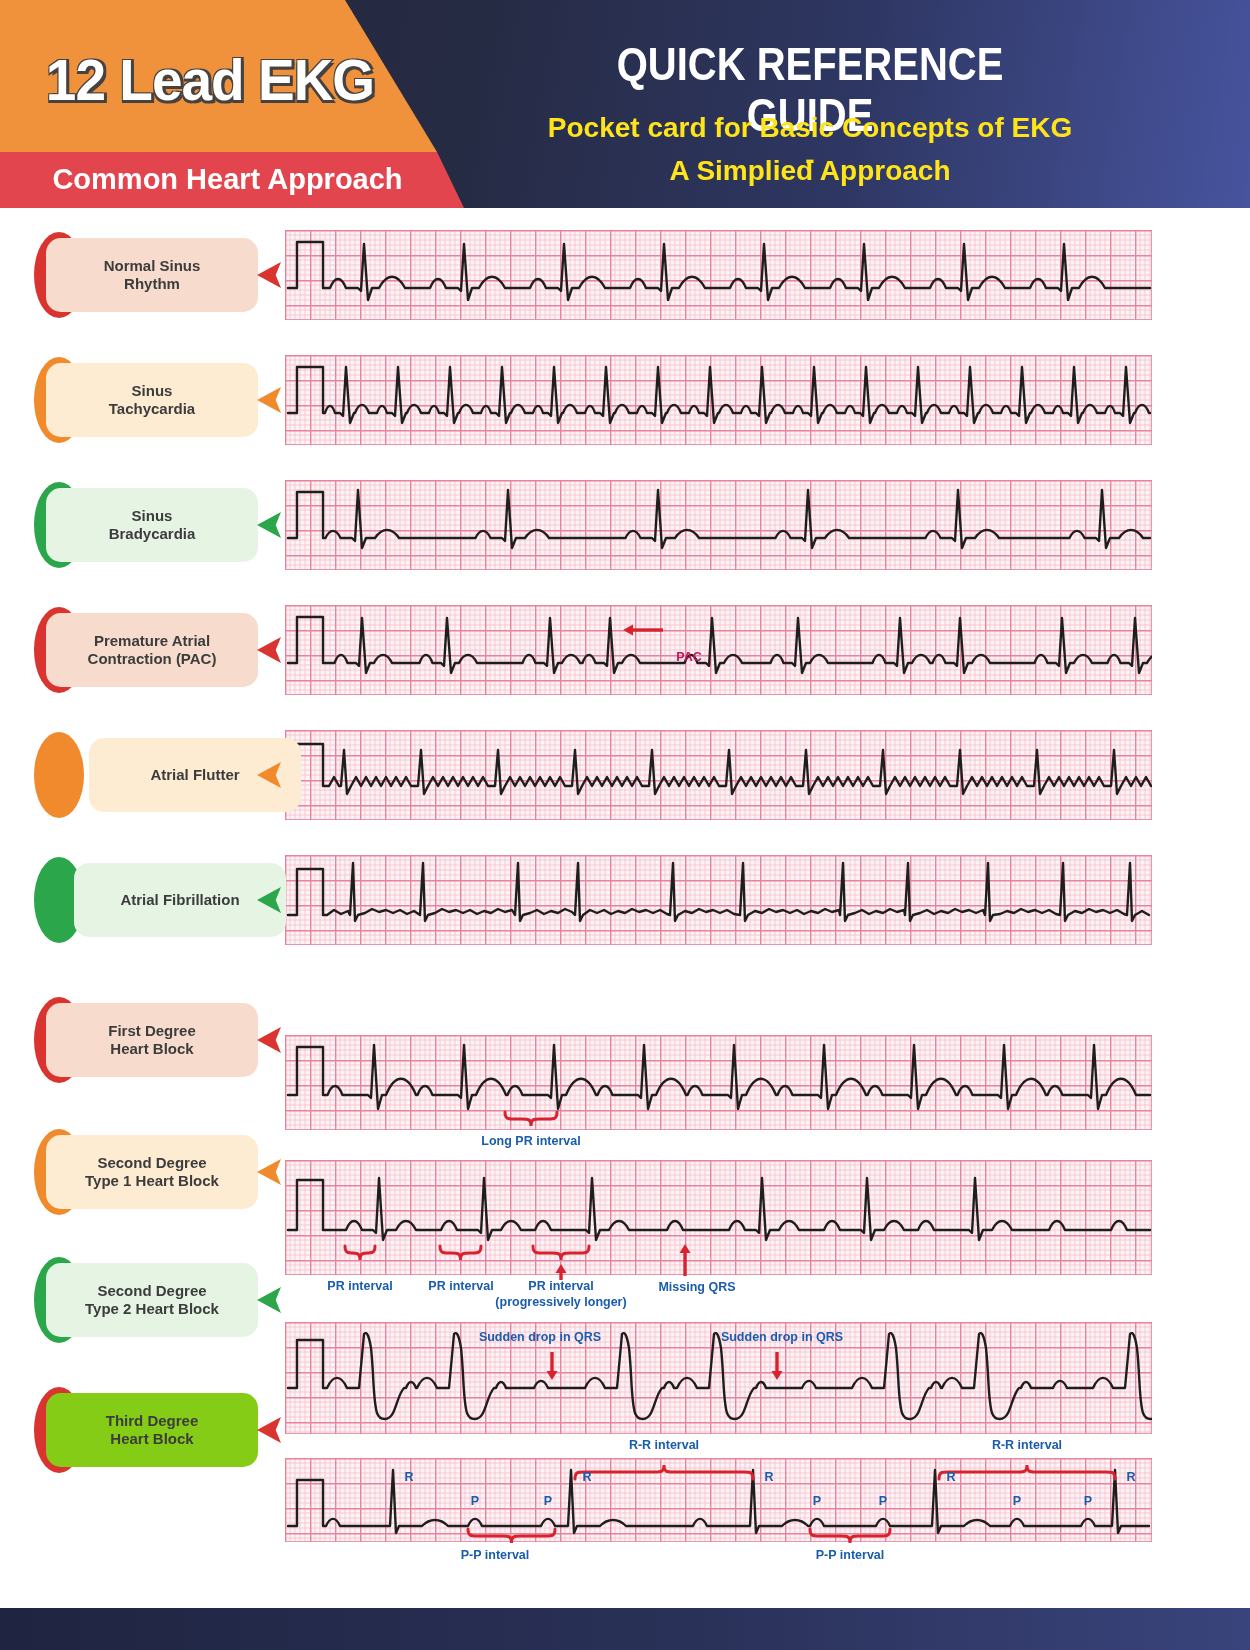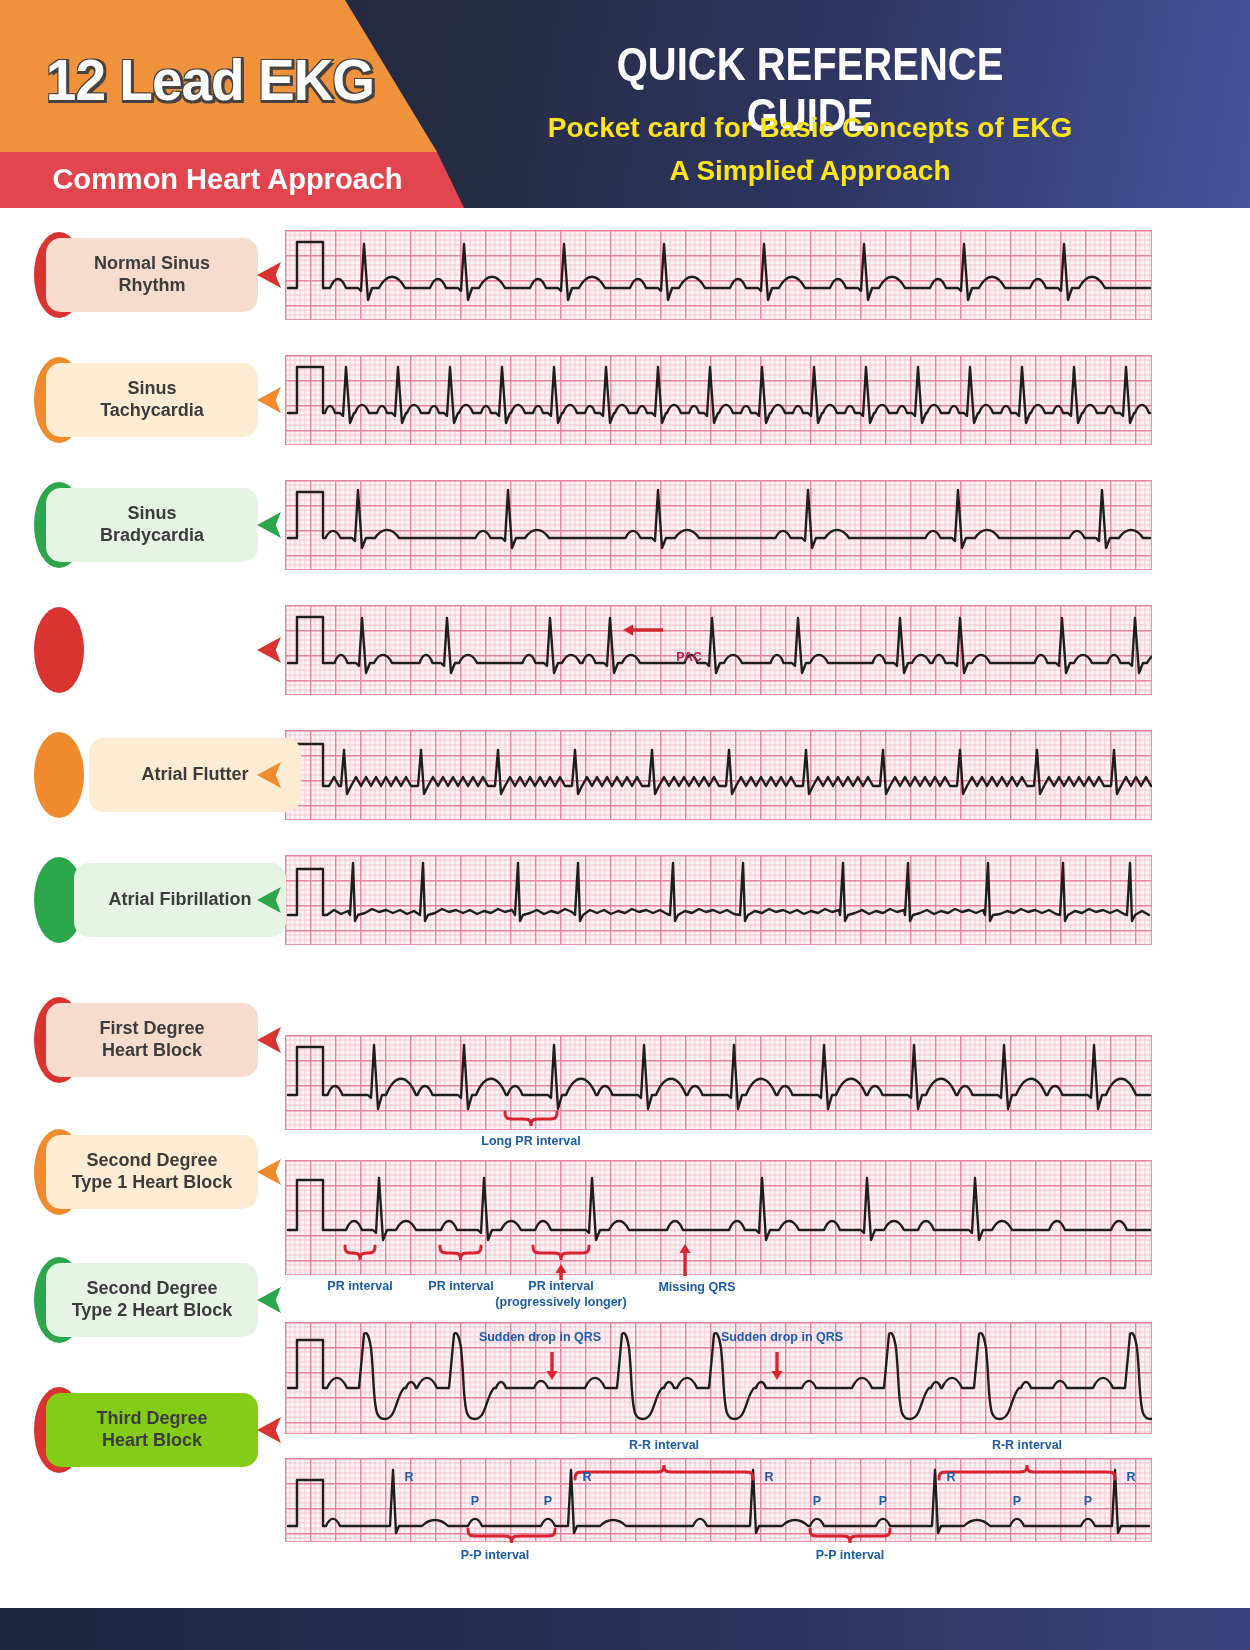--- a/index.html
+++ b/index.html
@@ -18,21 +18,21 @@
   .band-title{position:absolute;left:0;top:152px;width:455px;height:56px;line-height:54px;
           text-align:center;font-size:29px;font-weight:bold;color:#ffffff;}
   .right-title{position:absolute;left:560px;top:45px;width:500px;text-align:center;
           font-size:40px;font-weight:bold;color:#ffffff;transform:scaleY(1.15);}
   .right-sub{position:absolute;left:545px;width:530px;text-align:center;
           font-size:28px;font-weight:bold;color:#ffe419;}
   
   .crescent{position:absolute;width:50px;height:86px;border-radius:25px/43px;z-index:1;}
   .pill{position:absolute;left:46px;width:212px;height:74px;border-radius:15px;z-index:2;
         display:flex;align-items:center;justify-content:center;text-align:center;
-        font-size:18px;font-weight:bold;color:#3c3c3c;line-height:1.2;white-space:pre-line;}
+        font-size:15px;font-weight:bold;color:#3c3c3c;line-height:1.2;white-space:pre-line;}
   .marker{position:absolute;left:257px;width:24px;height:26px;z-index:2;
         clip-path:polygon(0 50%,100% 0,78% 50%,100% 100%);}
   .strip{position:absolute;left:285px;z-index:1;}
   .overlay{position:absolute;left:285px;z-index:3;pointer-events:none;overflow:visible;}
   .ann{position:absolute;font-size:12.5px;font-weight:bold;z-index:4;
        transform:translateX(-50%);white-space:nowrap;}
   
   .footer{position:absolute;top:1608px;left:0;width:1250px;height:42px;
           background:linear-gradient(90deg,#1f2440,#2a3158 55%,#39447c);}
 </style>
@@ -95,20 +95,22 @@
           <rect width="25" height="25" fill="#fdf2f5"></rect>
           <path d="M5 0V25M10 0V25M15 0V25M20 0V25M0 5H25M0 10H25M0 15H25M0 20H25" stroke="#f4c0cb" stroke-width="0.8"></path>
           <path d="M0.7 0V25M0 0.7H25" stroke="#e8839b" stroke-width="1.4"></path>
         </pattern>
       </defs>
       <rect x="0" y="0" width="867" height="90" fill="url(#g2)" stroke="#e8839b" stroke-width="1.6"></rect>
       <path d="M3 58 L12 58 L12 12 L38 12 L38 58 L40.5 58 C45 48.5 51 48.5 55.5 58 L67 58 L70 61 L73 10 L77 68 L81 58 L90 58 C97.2 47.2 106.8 47.2 114 58 L190.5 58 C195 48.5 201 48.5 205.5 58 L217 58 L220 61 L223 10 L227 68 L231 58 L240 58 C247.2 47.2 256.8 47.2 264 58 L340.5 58 C345 48.5 351 48.5 355.5 58 L367 58 L370 61 L373 10 L377 68 L381 58 L390 58 C397.2 47.2 406.8 47.2 414 58 L490.5 58 C495 48.5 501 48.5 505.5 58 L517 58 L520 61 L523 10 L527 68 L531 58 L540 58 C547.2 47.2 556.8 47.2 564 58 L640.5 58 C645 48.5 651 48.5 655.5 58 L667 58 L670 61 L673 10 L677 68 L681 58 L690 58 C697.2 47.2 706.8 47.2 714 58 L784.5 58 C789 48.5 795 48.5 799.5 58 L811 58 L814 61 L817 10 L821 68 L825 58 L834 58 C841.2 47.2 850.8 47.2 858 58 L865 58" fill="none" stroke="#1e1e1e" stroke-width="2.4" stroke-linejoin="round" stroke-linecap="round"></path>
     </svg>
     <svg class="overlay" width="867" height="190" viewBox="0 0 867 190" style="top: 450px;"></svg>
     <div class="crescent" style="left: 34px; top: 607px; background: rgb(217, 52, 47);"></div>
+    <div class="pill" style="top: 613px; background: rgb(247, 220, 205);">Premature Atrial
+Contraction (PAC)</div>
     <div class="marker" style="top: 637px; background: rgb(217, 52, 47);"></div>
     <svg class="strip" width="867" height="90" viewBox="0 0 867 90" style="top: 605px;">
       <defs>
         <pattern id="g3" width="25" height="25" patternUnits="userSpaceOnUse">
           <rect width="25" height="25" fill="#fdf2f5"></rect>
           <path d="M5 0V25M10 0V25M15 0V25M20 0V25M0 5H25M0 10H25M0 15H25M0 20H25" stroke="#f4c0cb" stroke-width="0.8"></path>
           <path d="M0.7 0V25M0 0.7H25" stroke="#e8839b" stroke-width="1.4"></path>
         </pattern>
       </defs>
       <rect x="0" y="0" width="867" height="90" fill="url(#g3)" stroke="#e8839b" stroke-width="1.6"></rect>

